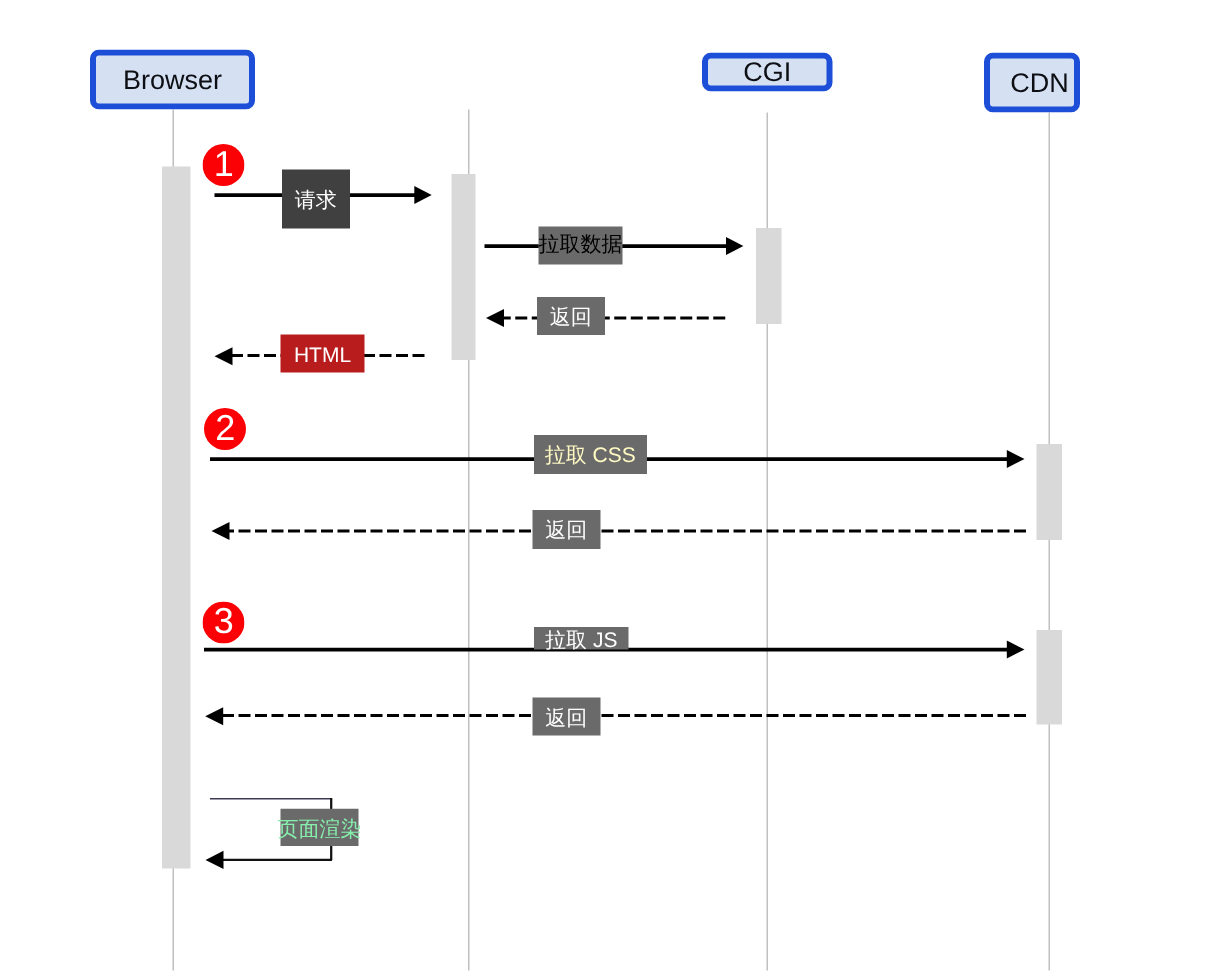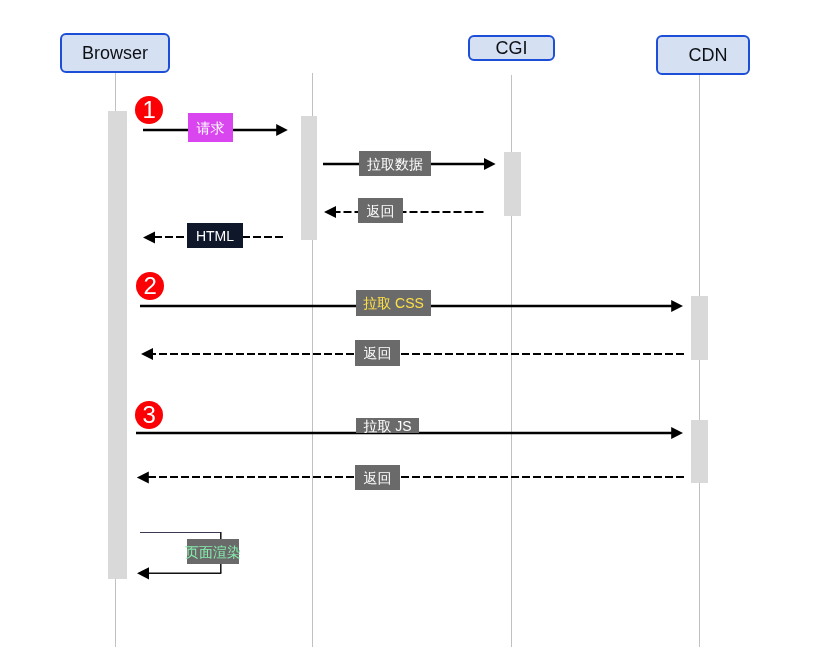--- a/index.html
+++ b/index.html
@@ -6,21 +6,21 @@
   html,body{margin:0;padding:0;}
   body{
     width:821px;height:647px;background:#ffffff;overflow:hidden;
     font-family:"Liberation Sans","DejaVu Sans",sans-serif;
   }
   #stage{position:relative;width:821px;height:647px;background:#ffffff;}
 
   .lifeline{position:absolute;width:1px;background:#c0c0c0;}
 
   .participant{
-    position:absolute;background:#d5e1f2;border:2px solid #1d4ed8;will-change:transform;
+    position:absolute;background:#d5e1f2;border:4px solid #1d4ed8;will-change:transform;
     border-radius:6px;box-sizing:border-box;
     display:flex;align-items:center;justify-content:center;
     color:#0d0f14;font-size:18px;line-height:1;
   }
 
   .activation{position:absolute;background:#d9d9d9;box-sizing:border-box;}
 
   .badge{
     position:absolute;border-radius:50%;background:#fb0004;will-change:transform;
     display:flex;align-items:center;justify-content:center;
@@ -51,21 +51,21 @@
   <div class="activation" style="left: 503.8px; top: 152px; width: 17px; height: 64px; background: rgb(217, 217, 217);"></div>
   <div class="activation" style="left: 690.8px; top: 296px; width: 17px; height: 64px; background: rgb(217, 217, 217);"></div>
   <div class="activation" style="left: 690.8px; top: 420px; width: 17px; height: 63px; background: rgb(217, 217, 217);"></div>
 
   <div class="participant" style="left: 60px; top: 33px; width: 110px; height: 40px; background: rgb(213, 225, 242);">
     <span>Browser</span>
   </div>
   <div class="participant" style="left: 468px; top: 35px; width: 87px; height: 26px; background: rgb(213, 225, 242);">
     <span>CGI</span>
   </div>
-  <div class="participant" style="left: 656px; top: 35px; width: 94px; height: 40px; background: rgb(213, 225, 242); padding-left: 10px;">
+  <div class="participant" style="left: 656px; top: 35px; width: 64px; height: 40px; background: rgb(213, 225, 242); padding-left: 10px;">
     <span>CDN</span>
   </div>
 
   <svg id="wires" viewBox="0 0 821 647">
 
     <g>
       <line x1="143" y1="130" x2="278" y2="130" stroke="#000" stroke-width="2.5"></line>
       <path d="M 287.8 130 L 276.2 124 L 276.2 136 Z" fill="#000000"></path>
     </g>
 
@@ -115,33 +115,33 @@
   <div class="badge" style="left: 135.2px; top: 95.7px; width: 28.3px; height: 28.3px; background: rgb(251, 0, 4);">
     <span>1</span>
   </div>
   <div class="badge" style="left: 136.2px; top: 271.9px; width: 28.3px; height: 28.3px; background: rgb(251, 0, 4);">
     <span>2</span>
   </div>
   <div class="badge" style="left: 135.2px; top: 401.1px; width: 28.3px; height: 28.3px; background: rgb(251, 0, 4);">
     <span>3</span>
   </div>
 
-  <div class="msglabel" style="left: 188px; top: 113px; width: 45px; height: 29px; background: #d946ef; color: rgb(255, 255, 255);">
+  <div class="msglabel" style="left: 188px; top: 113px; width: 45px; height: 39px; background: #404040; color: rgb(255, 255, 255);">
     <span>请求</span>
   </div>
-  <div class="msglabel" style="left: 359px; top: 151px; width: 72px; height: 25px; background: rgb(106, 106, 106); color: #ffffff;">
+  <div class="msglabel" style="left: 359px; top: 151px; width: 56px; height: 25px; background: rgb(106, 106, 106); color: #000000; font-family: Liberation Mono, monospace;">
     <span>拉取数据</span>
   </div>
   <div class="msglabel" style="left: 358px; top: 198px; width: 45px; height: 25px; background: rgb(106, 106, 106); color: rgb(255, 255, 255);">
     <span>返回</span>
   </div>
-  <div class="msglabel" style="left: 187px; top: 223px; width: 56px; height: 25px; background: #0f172a; color: rgb(255, 255, 255);">
+  <div class="msglabel" style="left: 187px; top: 223px; width: 56px; height: 25px; background: #b91c1c; color: rgb(255, 255, 255);">
     <span>HTML</span>
   </div>
-  <div class="msglabel" style="left: 356px; top: 290px; width: 75px; height: 26px; background: rgb(106, 106, 106); color: #fde047;">
+  <div class="msglabel" style="left: 356px; top: 290px; width: 75px; height: 26px; background: rgb(106, 106, 106); color: #fef9c3;">
     <span>拉取 CSS</span>
   </div>
   <div class="msglabel" style="left: 355px; top: 340px; width: 45px; height: 26px; background: rgb(106, 106, 106); color: rgb(255, 255, 255);">
     <span>返回</span>
   </div>
   <div class="msglabel" style="left: 356px; top: 418px; width: 63px; height: 15px; background: rgb(106, 106, 106); color: rgb(255, 255, 255);">
     <span>拉取 JS</span>
   </div>
   <div class="msglabel" style="left: 355px; top: 465px; width: 45px; height: 25px; background: rgb(106, 106, 106); color: rgb(255, 255, 255);">
     <span>返回</span>

